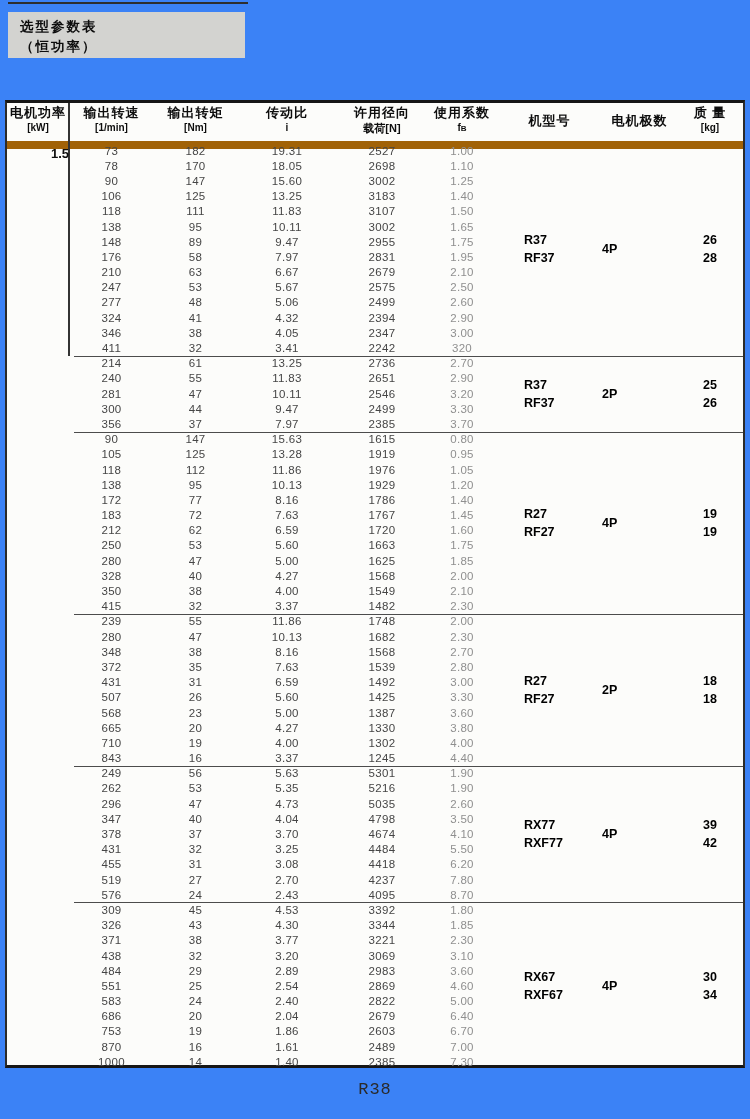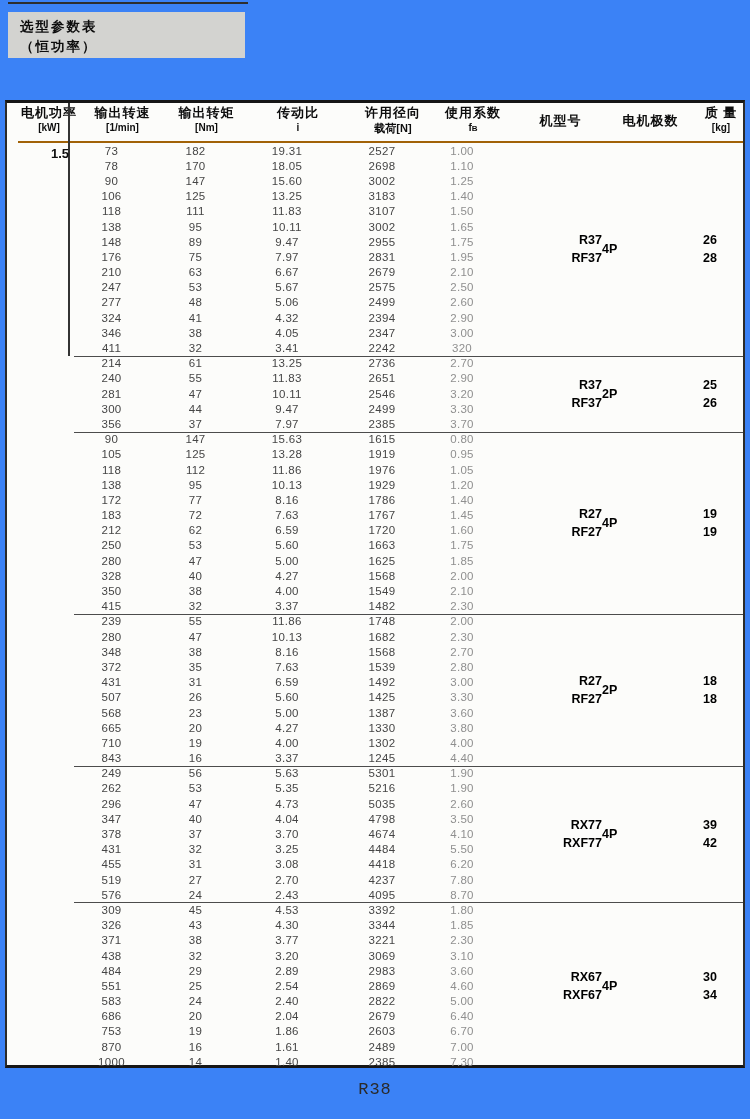--- a/index.html
+++ b/index.html
@@ -15,21 +15,21 @@
   }
   .titlebox div{font-weight:bold;font-size:13.5px;line-height:1.5;color:#0d0d0d;letter-spacing:2px;}
 
   
   .maintable{
     position:absolute;left:5px;top:100px;width:740px;height:968px;box-sizing:border-box;
     border-top:3px solid #161616;border-bottom:3px solid #161616;
     border-left:2px solid #2b2b2b;border-right:2px solid #2b2b2b;
     background:#fcfcfa;
   }
-  .thead{position:absolute;top:0;left:11px;right:0;height:38px;border-bottom:2px solid #a16207;}
+  .thead{position:absolute;top:0;left:0;right:0;height:38px;border-bottom:8px solid #a16207;}
   .hcell{position:absolute;top:3px;text-align:center;font-weight:bold;color:#0d0d0d;line-height:1.15;}
   .hmain{font-size:13px;display:block;letter-spacing:1px;}
   .hunit{font-size:10px;display:block;margin-top:1px;letter-spacing:0;}
   .hsub{font-size:8px;}
   .hmid{top:11px;}
   .h1{left:0;width:62px}.h2{left:62px;width:85px}.h3{left:147px;width:83px}
   .h4{left:230px;width:100px}.h5{left:330px;width:90px}.h6{left:420px;width:70px}
   .h7{left:490px;width:105px}.h8{left:595px;width:75px}.h9{left:670px;width:66px}
   .col1-divider{position:absolute;left:61px;top:0;width:2px;height:253px;background:#333;}
 
@@ -38,21 +38,21 @@
   .power-label{position:absolute;left:0;top:3px;width:62px;text-align:right;
     font-weight:bold;font-size:13px;color:#0d0d0d;}
   .group{position:relative;}
   .group-sep{position:absolute;left:67px;right:0;bottom:-1px;height:1px;background:#4c4c4c;}
   .trow{display:flex;height:15.2px;align-items:center;}
   .trow span{display:block;text-align:center;font-size:11.5px;color:#454545;letter-spacing:0.3px;}
   .c1{width:62px}.c2{width:85px}.c3{width:83px}.c4{width:100px}.c5{width:90px}
   .c6{width:70px;color:#8f8f8f !important;}
   .modelblock{position:absolute;left:490px;top:50%;transform:translateY(-50%);
     width:246px;display:flex;align-items:center;}
-  .mcol{width:105px;box-sizing:border-box;padding-left:27px;text-align:right;}
+  .mcol{width:105px;box-sizing:border-box;padding-left:27px;text-align:left;}
   .mcol div{font-weight:bold;font-size:12.5px;line-height:1.45;color:#000;}
   .pcol{width:75px;text-align:left;font-weight:bold;font-size:12.5px;color:#000;}
   .wcol{width:66px;text-align:center;}
   .wcol div{font-weight:bold;font-size:12.5px;line-height:1.45;color:#000;}
 
   .footer{position:absolute;left:0;right:0;top:1080px;text-align:center;
     font-family:Liberation Mono, monospace;font-size:17px;color:#2a2a2a;letter-spacing:1px;}
 </style>
 </head>
 <body>
@@ -163,21 +163,21 @@
             <span class="c1"></span>
             <span class="c2">148</span>
             <span class="c3">89</span>
             <span class="c4">9.47</span>
             <span class="c5">2955</span>
             <span class="c6">1.75</span>
           </div>
           <div class="trow">
             <span class="c1"></span>
             <span class="c2">176</span>
-            <span class="c3">75</span>
+            <span class="c3">58</span>
             <span class="c4">7.97</span>
             <span class="c5">2831</span>
             <span class="c6">1.95</span>
           </div>
           <div class="trow">
             <span class="c1"></span>
             <span class="c2">210</span>
             <span class="c3">63</span>
             <span class="c4">6.67</span>
             <span class="c5">2679</span>

